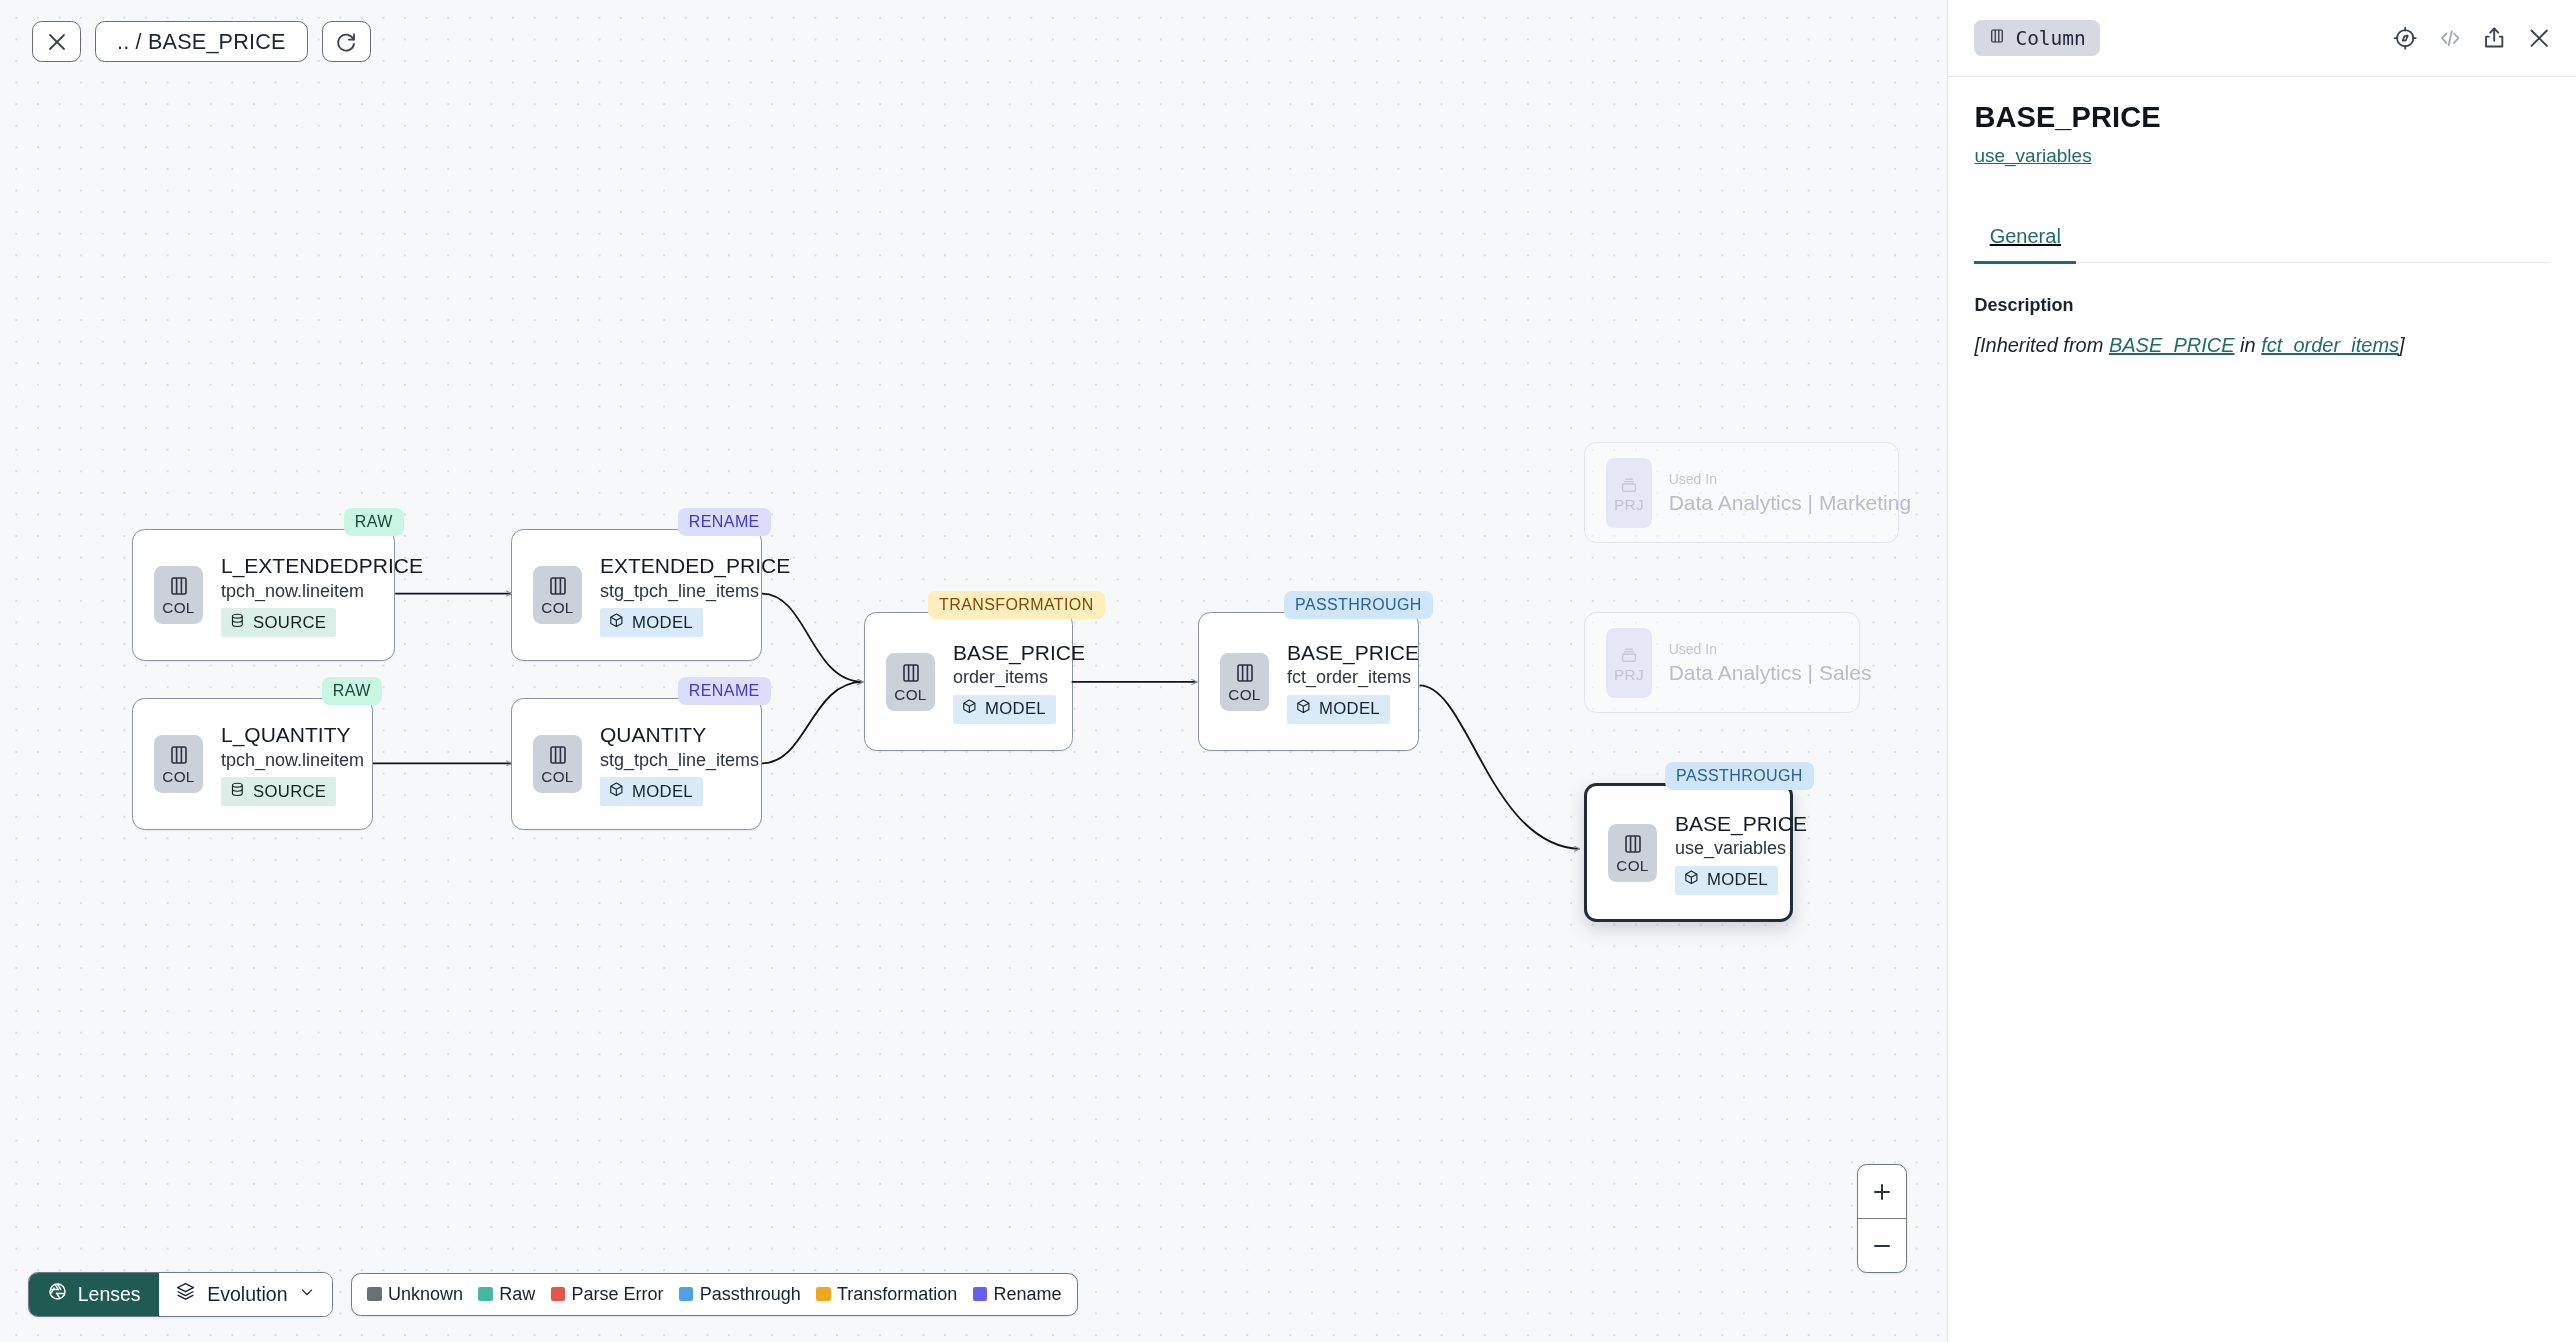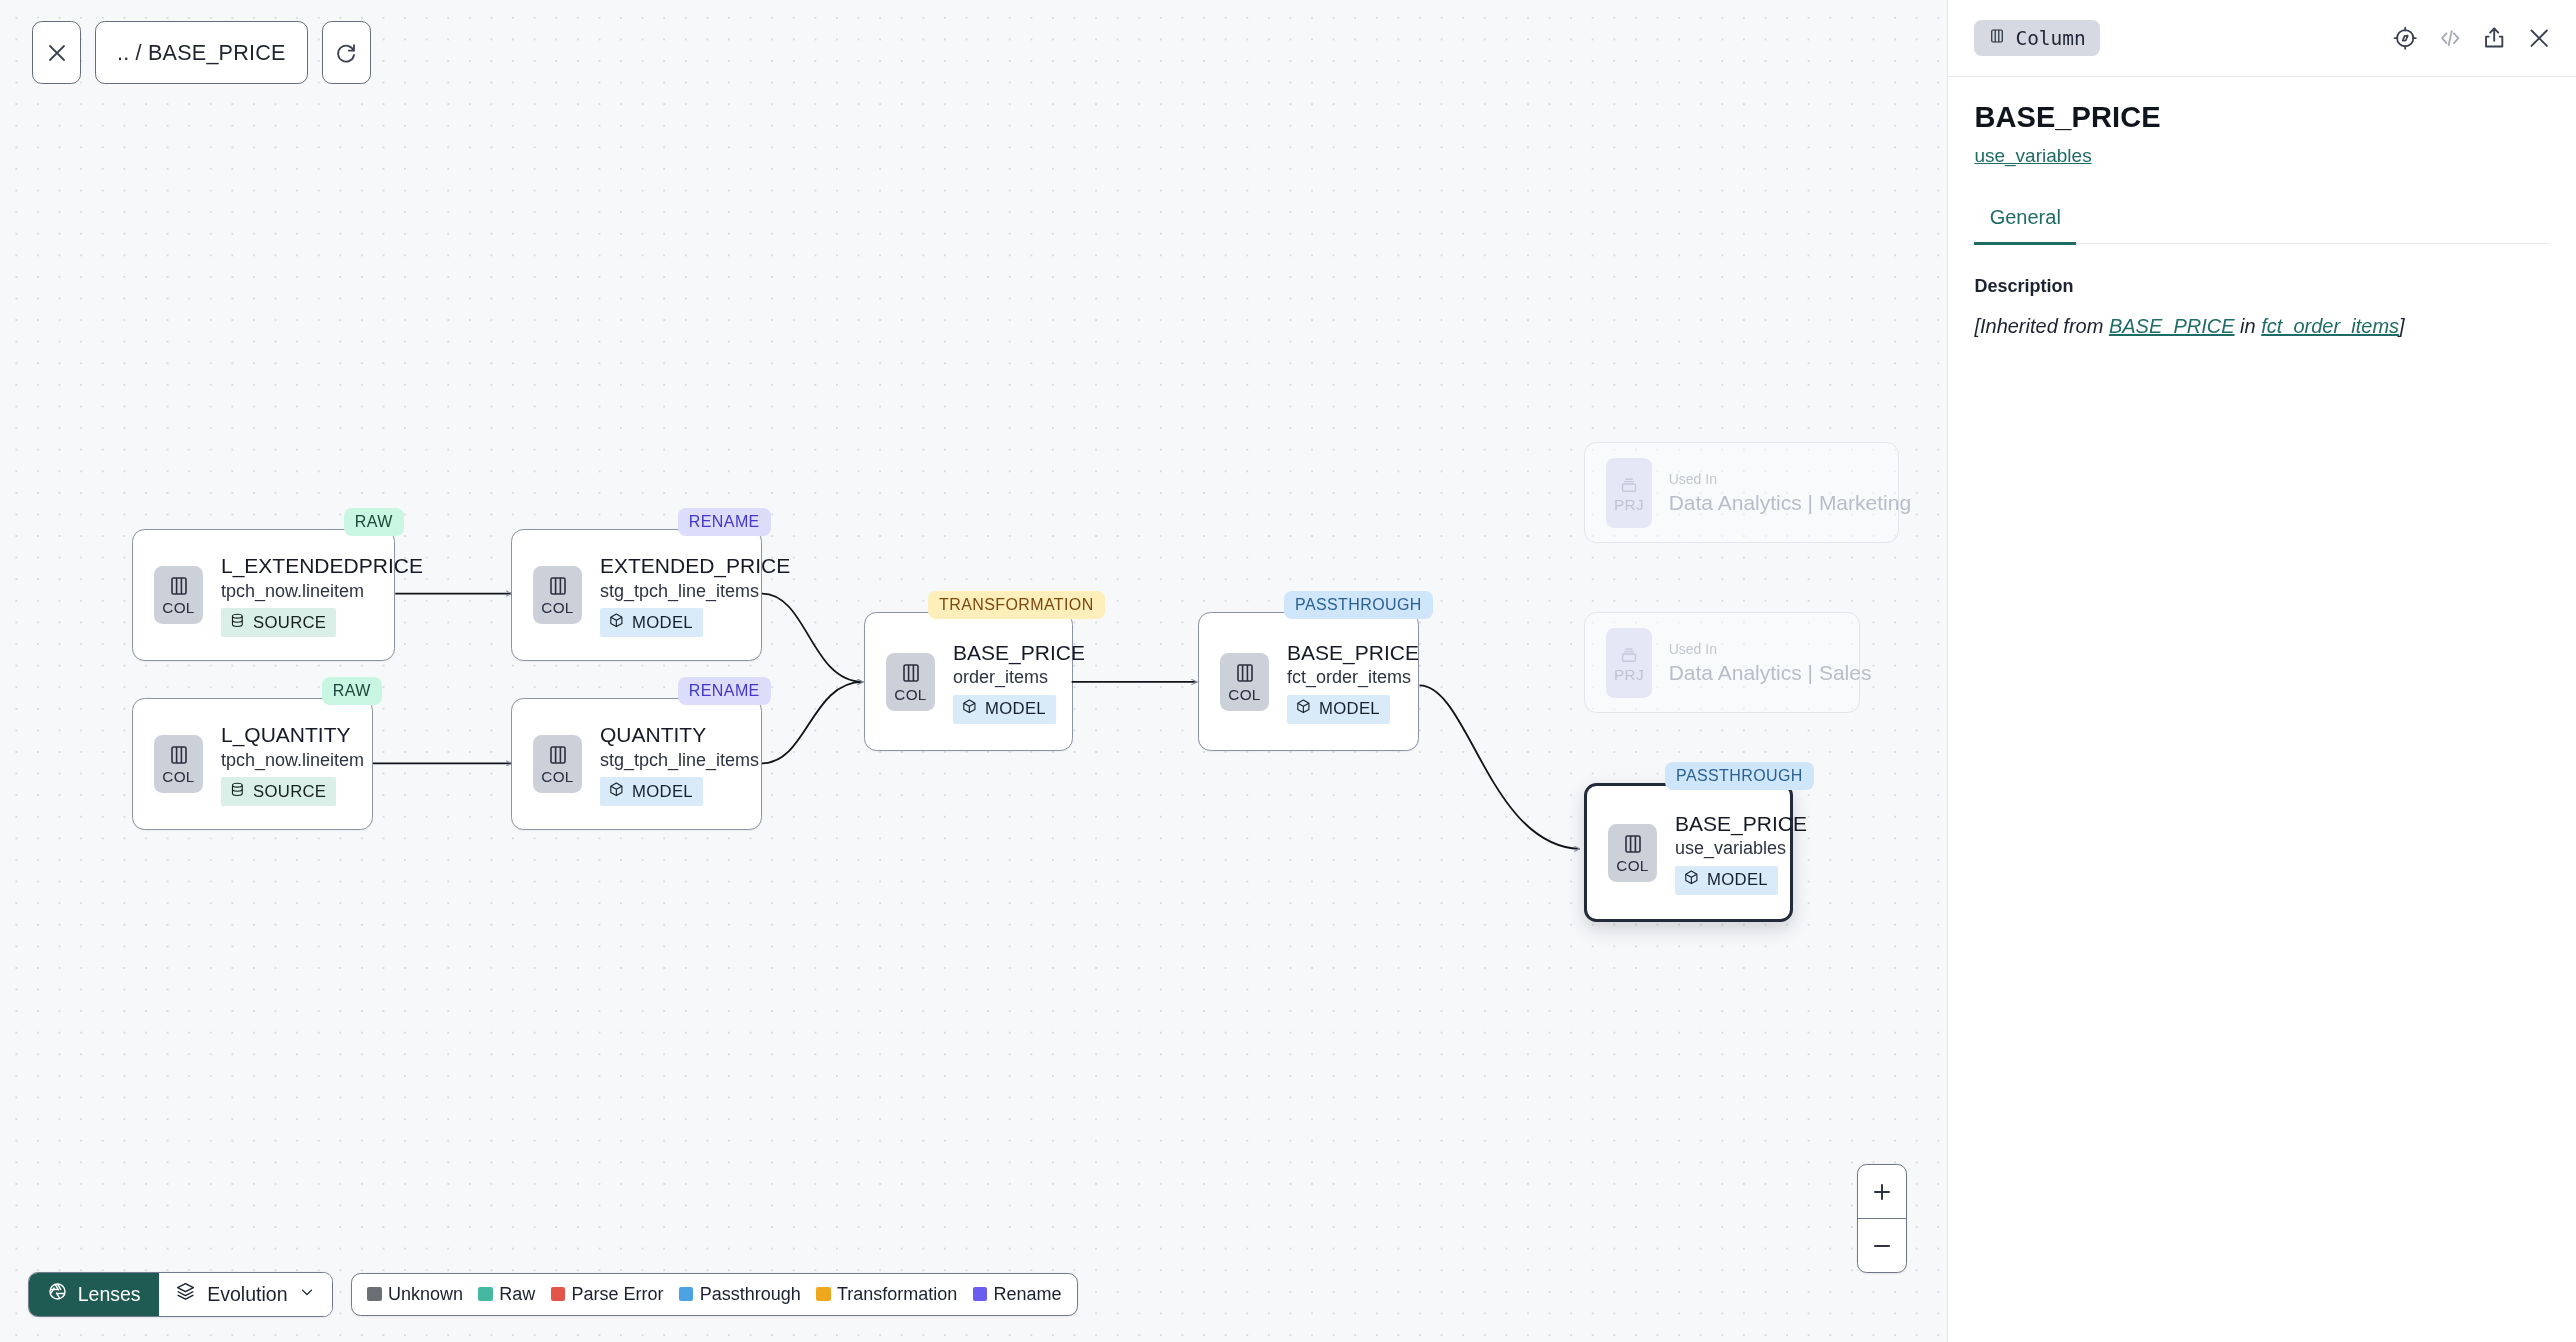--- a/index.html
+++ b/index.html
@@ -19,21 +19,21 @@
     background-size: 21.6px 21.6px;
     background-position: 5.6px 7px;
     overflow: hidden;
     flex: none;
   }
 
   
   .tl-bar { position: absolute; left: 32px; top: 21px; display: flex; align-items: center; gap: 14px; z-index: 40; }
   .tl-btn {
     background: #ffffff; border: 1.5px solid #646d80; border-radius: 9.7px;
-    height: 63px; min-width: 49px; display: flex; align-items: center; justify-content: center;
+    height: 41px; min-width: 49px; display: flex; align-items: center; justify-content: center;
     color: #3b4253; cursor: pointer;
   }
   .tl-btn.crumb { padding: 0 21px; font-size: 21.6px; letter-spacing: 0.2px; color: #1f2430; }
   .tl-btn svg { display: block; }
 
   
   .node {
     position: absolute; background: #ffffff;
     border: 1.5px solid #8c93a3; border-radius: 12.5px;
     display: flex; align-items: center; padding: 0 0 0 21px; gap: 18px;
@@ -126,21 +126,21 @@
     border-radius: 7.7px; padding: 6.3px 14px; font-size: 19.5px; color: #222838;
     font-family: "DejaVu Sans Mono", monospace;
   }
   .head-icons { display: flex; align-items: center; gap: 18px; }
   .head-icons .ic { cursor: pointer; display: flex; align-items: center; }
 
   .panel-body { padding: 24px 26.4px 0 26.4px; }
   .ptitle { font-size: 29px; font-weight: bold; color: #10141d; letter-spacing: 0.1px; }
   .plink { display: inline-block; margin-top: 11px; font-size: 19px; color: #1f6b66; text-decoration: underline; cursor: pointer; }
 
-  .tabs { margin-top: 39px; border-bottom: 1.4px solid #e5e8ee; display: flex; }
+  .tabs { margin-top: 58px; border-bottom: 1.4px solid #e5e8ee; display: flex; text-decoration: underline; }
   .tab {
     font-size: 20px; color: #1f6b66; padding: 0 15.3px 12.5px 15.3px;
     border-bottom: 3.5px solid #1f6b66; margin-bottom: -1.4px; cursor: pointer;
   }
   .sec-title { margin-top: 32px; font-size: 18px; font-weight: bold; color: #1c2232; }
   .desc { margin-top: 18px; font-size: 21px; line-height: 1.45; color: #1b2130; font-style: italic; }
   .inherit { margin-top: 18px; font-size: 20px; color: #1b2130; font-style: italic; }
   .inherit a { color: #1f6b66; text-decoration: underline; cursor: pointer; }
 </style>
 </head>

